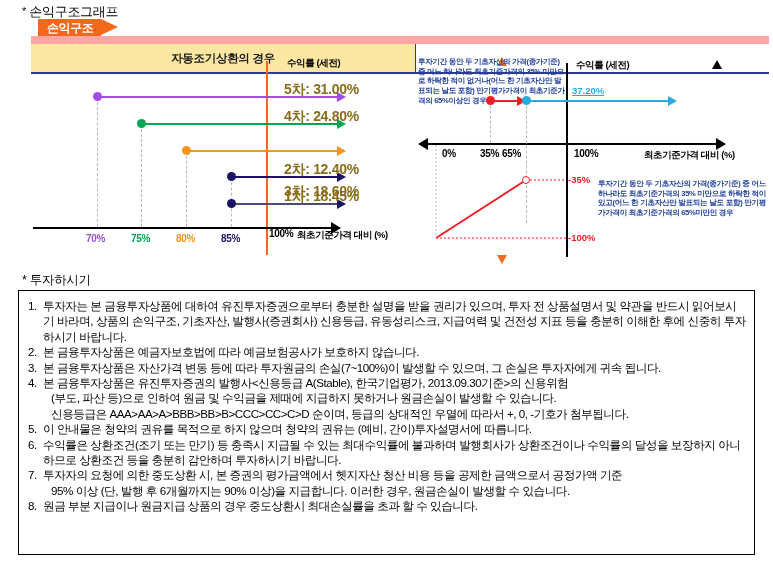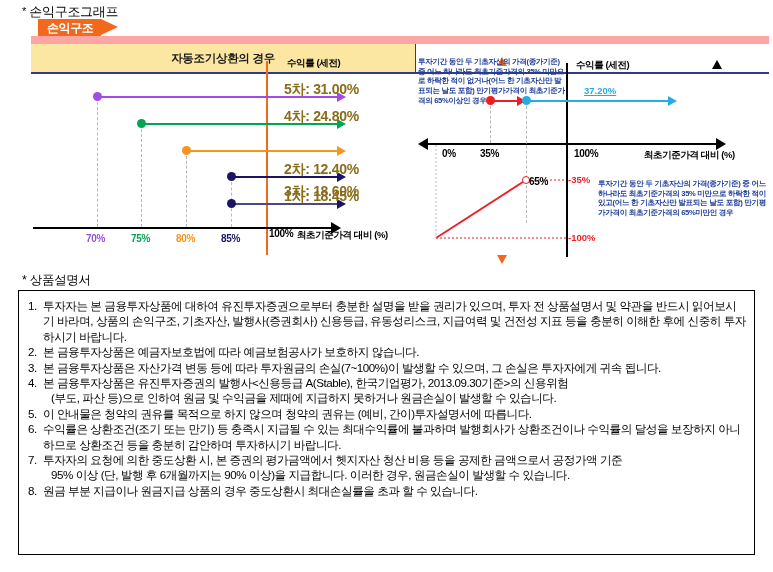--- a/index.html
+++ b/index.html
@@ -357,63 +357,63 @@
   <div class="drop-line" style="left:110px; top:44px; height:122px;"></div>
 
   <div class="step-line" style="left:74px; top:43px; width:36px; background:#EE1C25;"></div>
   <div class="step-dot" style="left:70px; top:39px; background:#EE1C25;"></div>
   <div class="step-arrow" style="left:101px; top:38.5px; color:#EE1C25;"></div>
 
   <div class="step-line" style="left:110px; top:43px; width:142px; background:#29ABE2;"></div>
   <div class="step-dot" style="left:106px; top:39px; background:#29ABE2;"></div>
   <div class="step-arrow" style="left:252px; top:38.5px; color:#29ABE2;"></div>
 
-  <div class="cyan-label" style="left:168px; top:28px;text-decoration:underline;">37.20%</div>
+  <div class="cyan-label" style="left:156px; top:28px;text-decoration:underline;">37.20%</div>
 
   <svg style="position:absolute; left:0; top:0; width:353px; height:200px; pointer-events:none;">
     <line x1="20" y1="181" x2="110" y2="123" stroke="#EE1C25" stroke-width="1.8"></line>
     <line x1="20" y1="181" x2="150" y2="181" stroke="#EE1C25" stroke-width="1" stroke-dasharray="2,2"></line>
     <line x1="110" y1="123" x2="150" y2="123" stroke="#EE1C25" stroke-width="1" stroke-dasharray="2,2"></line>
     <line x1="20" y1="88" x2="20" y2="181" stroke="#b8b8b8" stroke-width="1" stroke-dasharray="2,2"></line>
   </svg>
   <div class="open-circle" style="left:106px; top:119px;"></div>
 
   <div class="tick-label" style="left:26px;  top:91px;">0%</div>
   <div class="tick-label" style="left:64px;  top:91px;">35%</div>
-  <div class="tick-label" style="left:113px; top:91px;margin-top:28px;">65%</div>
+  <div class="tick-label" style="left:86px; top:91px;">65%</div>
   <div class="tick-label" style="left:158px; top:91px;">100%</div>
 
   <div class="red-label" style="left:152px; top:117px;">-35%</div>
   <div class="red-label" style="left:152px; top:175px;">-100%</div>
 
   <div class="note-blue" style="left:182px; top:122px; width:168px; text-align:justify;">투자기간 동안 두 기초자산의 가격(종가기준) 중 어느 하나라도 최초기준가격의 35% 미만으로 하락한 적이 있고(어느 한 기초자산만 발표되는 날도 포함) 만기평가가격이 최초기준가격의 65%미만인 경우</div>
 </div>
 
 <div class="notice-title">
   <span class="star">*</span>
-  <span>상품설명서</span>
+  <span>투자하시기</span>
 </div>
 
 <div class="notice-box">
   <ul class="notice-list" id="notice-list">
       <li class="notice-item">
         <span class="notice-num">1.</span>
         <span class="notice-text">투자자는 본 금융투자상품에 대하여 유진투자증권으로부터 충분한 설명을 받을 권리가 있으며, 투자 전 상품설명서 및 약관을 반드시 읽어보시기 바라며, 상품의 손익구조, 기초자산, 발행사(증권회사) 신용등급, 유동성리스크, 지급여력 및 건전성 지표 등을 충분히 이해한 후에 신중히 투자 하시기 바랍니다.</span>
       </li>
       <li class="notice-item">
         <span class="notice-num">2.</span>
         <span class="notice-text">본 금융투자상품은 예금자보호법에 따라 예금보험공사가 보호하지 않습니다.</span>
       </li>
       <li class="notice-item">
         <span class="notice-num">3.</span>
         <span class="notice-text">본 금융투자상품은 자산가격 변동 등에 따라 투자원금의 손실(7~100%)이 발생할 수 있으며, 그 손실은 투자자에게 귀속 됩니다.</span>
       </li>
       <li class="notice-item">
         <span class="notice-num">4.</span>
-        <span class="notice-text">본 금융투자상품은 유진투자증권의 발행사&lt;신용등급 A(Stable), 한국기업평가, 2013.09.30기준&gt;의 신용위험<span class="sub">(부도, 파산 등)으로 인하여 원금 및 수익금을 제때에 지급하지 못하거나 원금손실이 발생할 수 있습니다.</span></span>
+        <span class="notice-text">본 금융투자상품은 유진투자증권의 발행사&lt;신용등급 A(Stable), 한국기업평가, 2013.09.30기준&gt;의 신용위험<span class="sub">(부도, 파산 등)으로 인하여 원금 및 수익금을 제때에 지급하지 못하거나 원금손실이 발생할 수 있습니다.</span><span class="sub">신용등급은 AAA&gt;AA&gt;A&gt;BBB&gt;BB&gt;B&gt;CCC&gt;CC&gt;C&gt;D 순이며, 등급의 상대적인 우열에 따라서 +, 0, -기호가 첨부됩니다.</span></span>
       </li>
       <li class="notice-item">
         <span class="notice-num">5.</span>
         <span class="notice-text">이 안내물은 청약의 권유를 목적으로 하지 않으며 청약의 권유는 (예비, 간이)투자설명서에 따릅니다.</span>
       </li>
       <li class="notice-item">
         <span class="notice-num">6.</span>
         <span class="notice-text">수익률은 상환조건(조기 또는 만기) 등 충족시 지급될 수 있는 최대수익률에 불과하며 발행회사가 상환조건이나 수익률의 달성을 보장하지 아니하므로 상환조건 등을 충분히 감안하며 투자하시기 바랍니다.</span>
       </li>
       <li class="notice-item">

